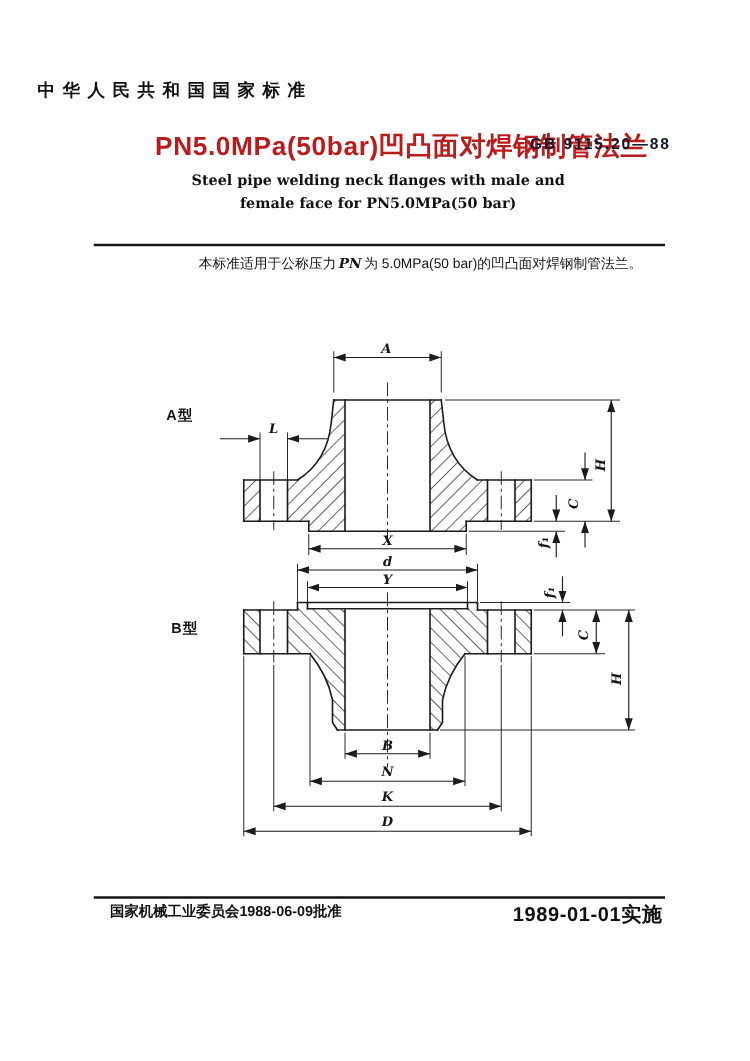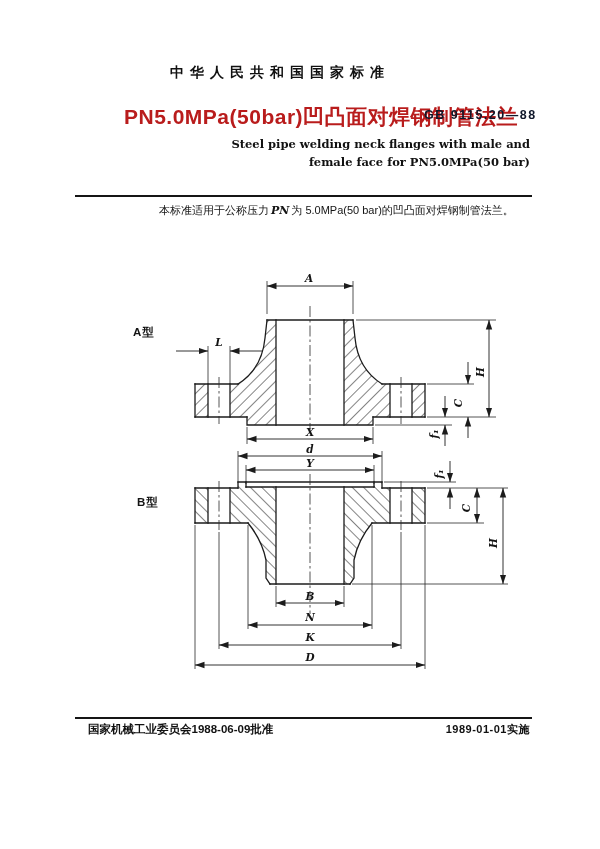--- a/index.html
+++ b/index.html
@@ -4,46 +4,46 @@
 <style>
   * { margin:0; padding:0; box-sizing:border-box; }
   html,body { background:#888; }
   .page {
     position:relative; width:600px; height:849px; background:#ffffff;
     margin:0 auto; overflow:hidden;
     font-family:"Liberation Sans", sans-serif; color:#1c1c1c;
   }
   .abs { position:absolute; }
   .std-header {
-    left:30px; top:64px; width:500px; text-align:center;
+    left:30px; top:64px; width:500px; text-align:left;
     font-size:14px; font-weight:bold; letter-spacing:6px; color:#111;
   }
   .title-cn {
     left:124px; top:103px; font-size:21px; font-weight:bold; color:#b91c1c;
     letter-spacing:0.5px; white-space:nowrap;
   }
   .std-code {
     left:424px; top:108px; font-size:12.5px; font-weight:bold; color:#0f172a;
     letter-spacing:1.5px; white-space:nowrap;
     font-family:Liberation Sans, sans-serif;
   }
   .title-en {
-    left:75px; width:455px; text-align:right;
+    left:75px; width:455px; text-align:center;
     font-family:"DejaVu Serif", serif; font-weight:bold; font-size:11.5px; color:#111;
     white-space:nowrap;
   }
   .rule { left:75px; width:457px; height:2px; background:#151515; }
   .para {
     left:88px; width:436px; font-size:11px; color:#141414; white-space:nowrap;margin-left:48px;
   }
   .para .indent { padding-left:23px; }
   .pn-italic { font-family:"DejaVu Serif", serif; font-style:italic; font-weight:600; padding:0 2px; }
   .clause-num { font-weight:bold; margin-right:9px; }
   .footer-left { left:88px; top:722px; font-size:11.5px; font-weight:bold; color:#111; }
-  .footer-right { right:70px; top:722px; font-size:11px; font-weight:bold; color:#111; letter-spacing:0.5px; }
+  .footer-right { right:70px; top:722px; font-size:16px; font-weight:bold; color:#111; letter-spacing:0.5px; }
   svg.fig { position:absolute; left:0; top:0; width:600px; height:849px; }
   svg.fig text {
     font-family:"DejaVu Serif", serif; font-style:italic; font-weight:600;
     font-size:10.5px; fill:#141414;
   }
   svg.fig text.type-label {
     font-family:"Liberation Sans", sans-serif; font-style:normal; font-weight:bold;
     font-size:11.5px; letter-spacing:1px;
   }
   .outline { stroke:#1c1c1c; stroke-width:1.3; fill:none; stroke-linecap:square; }

